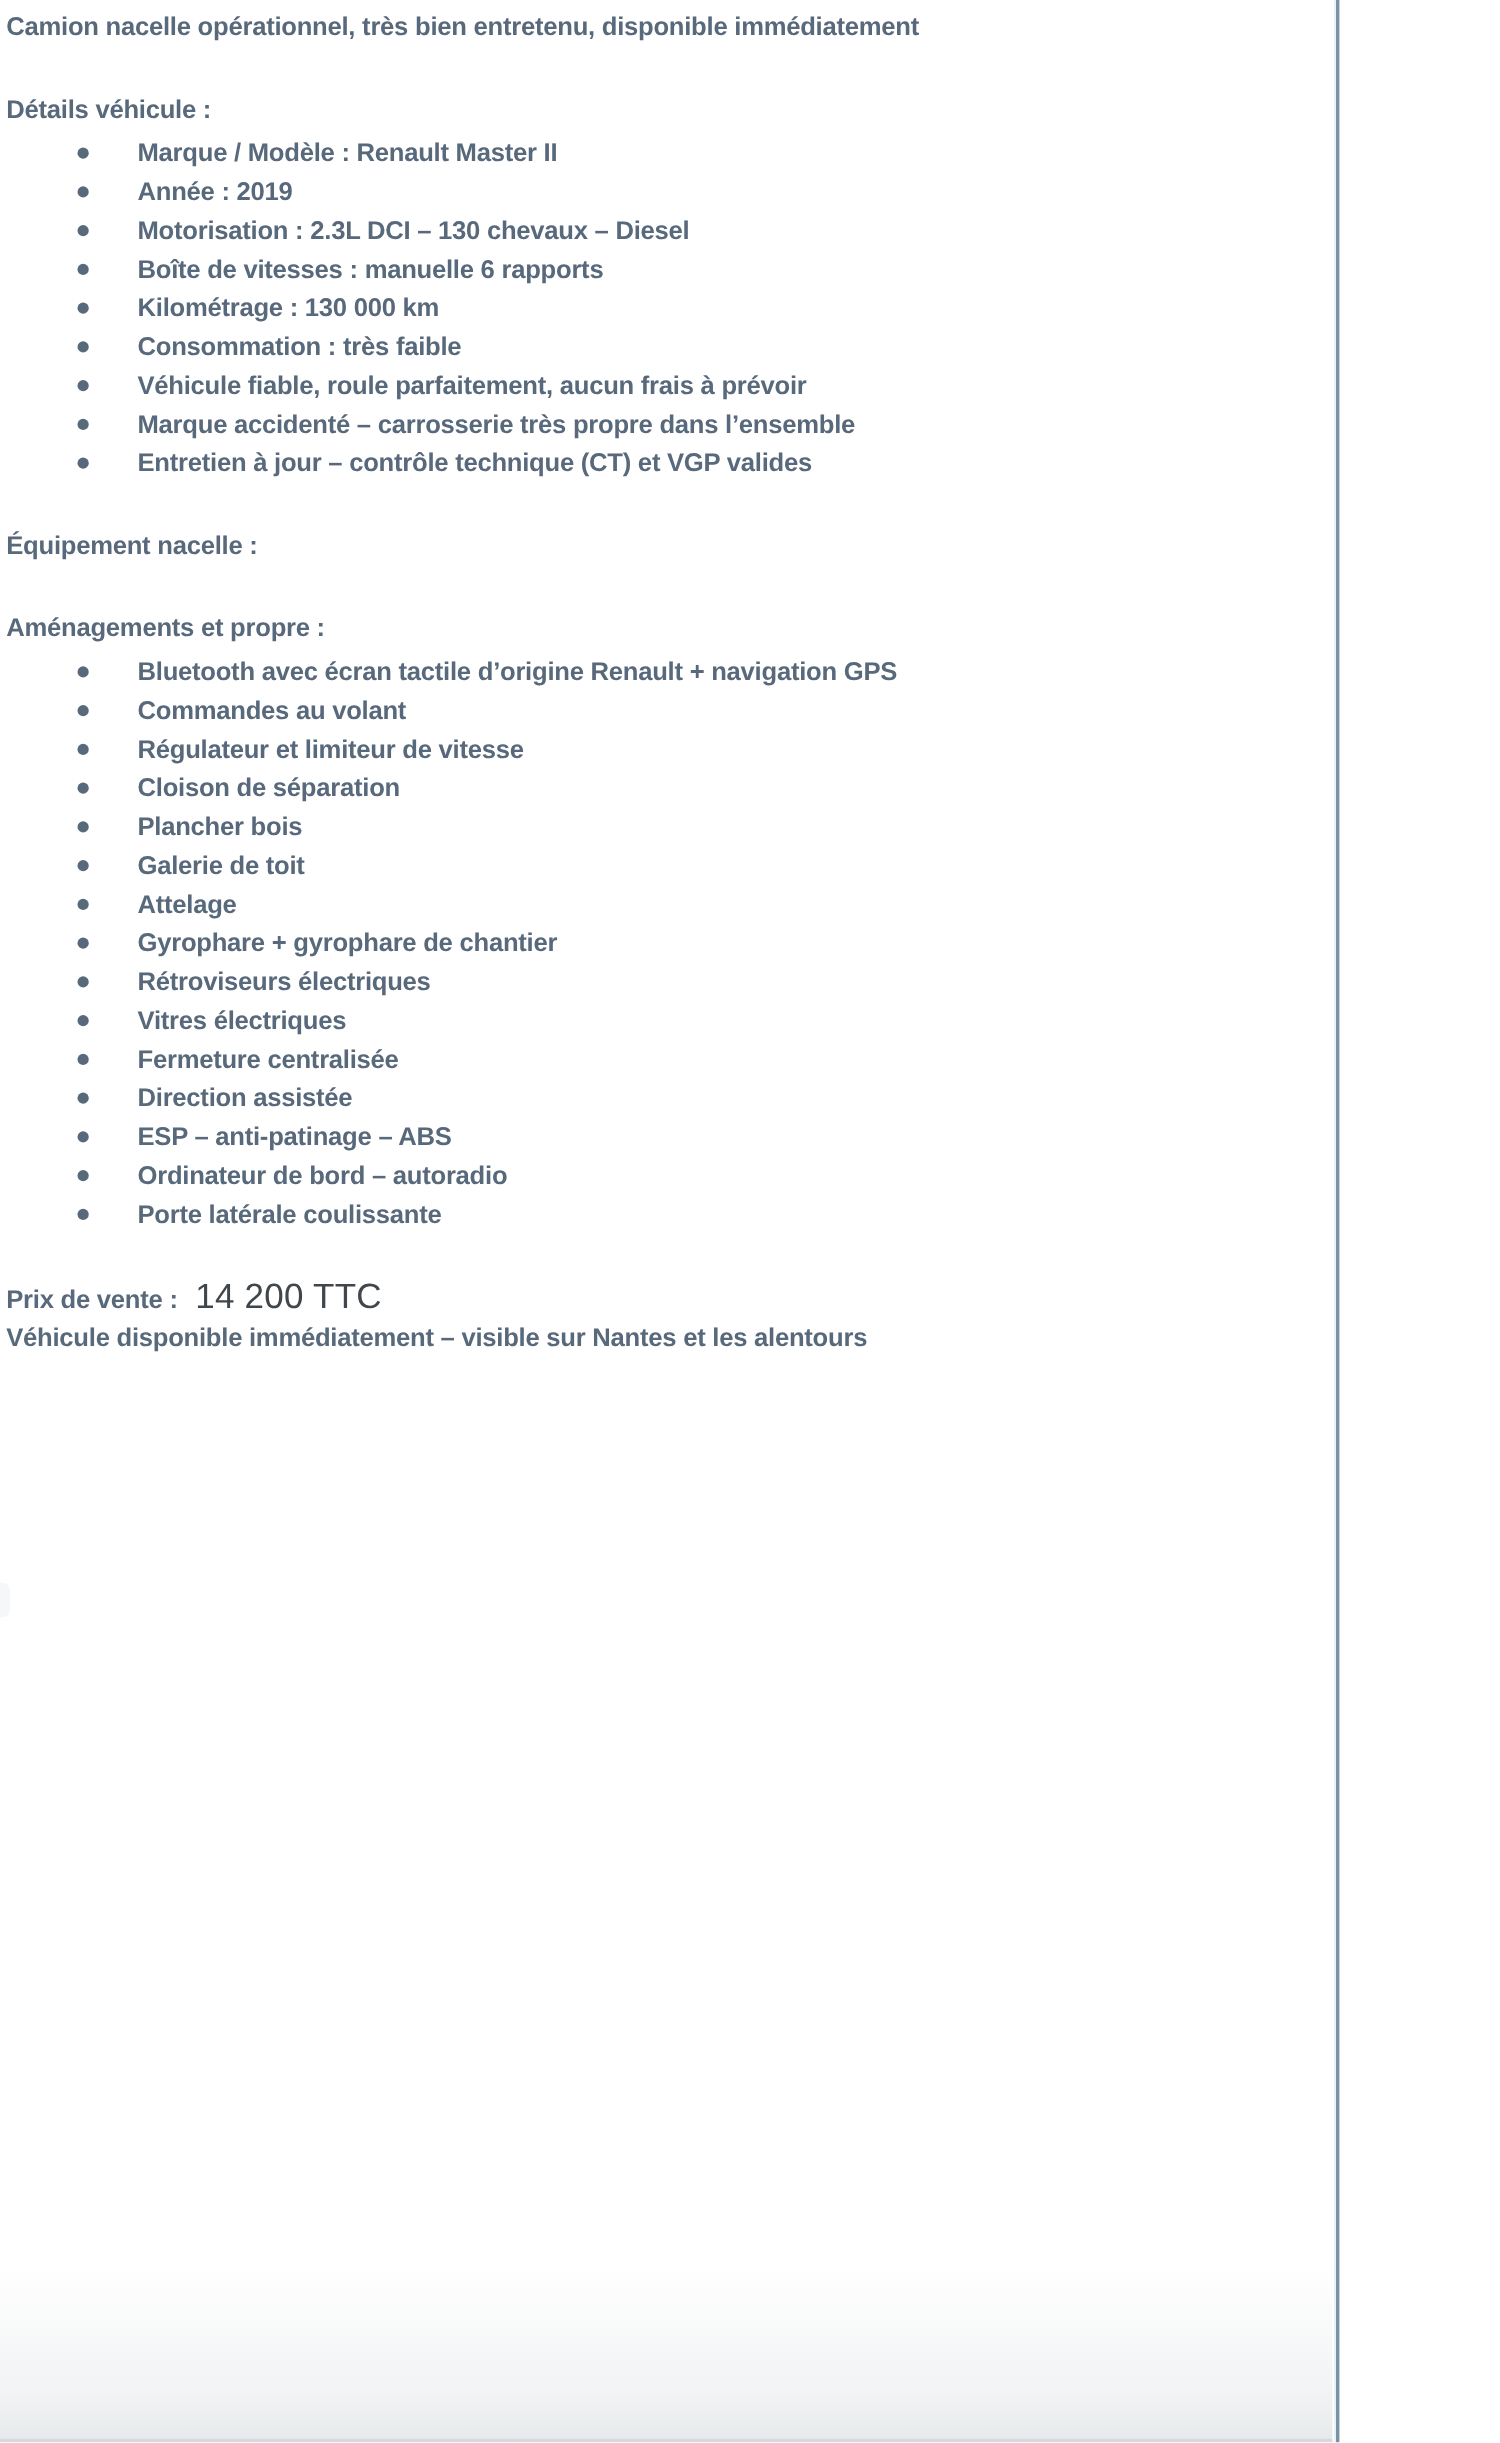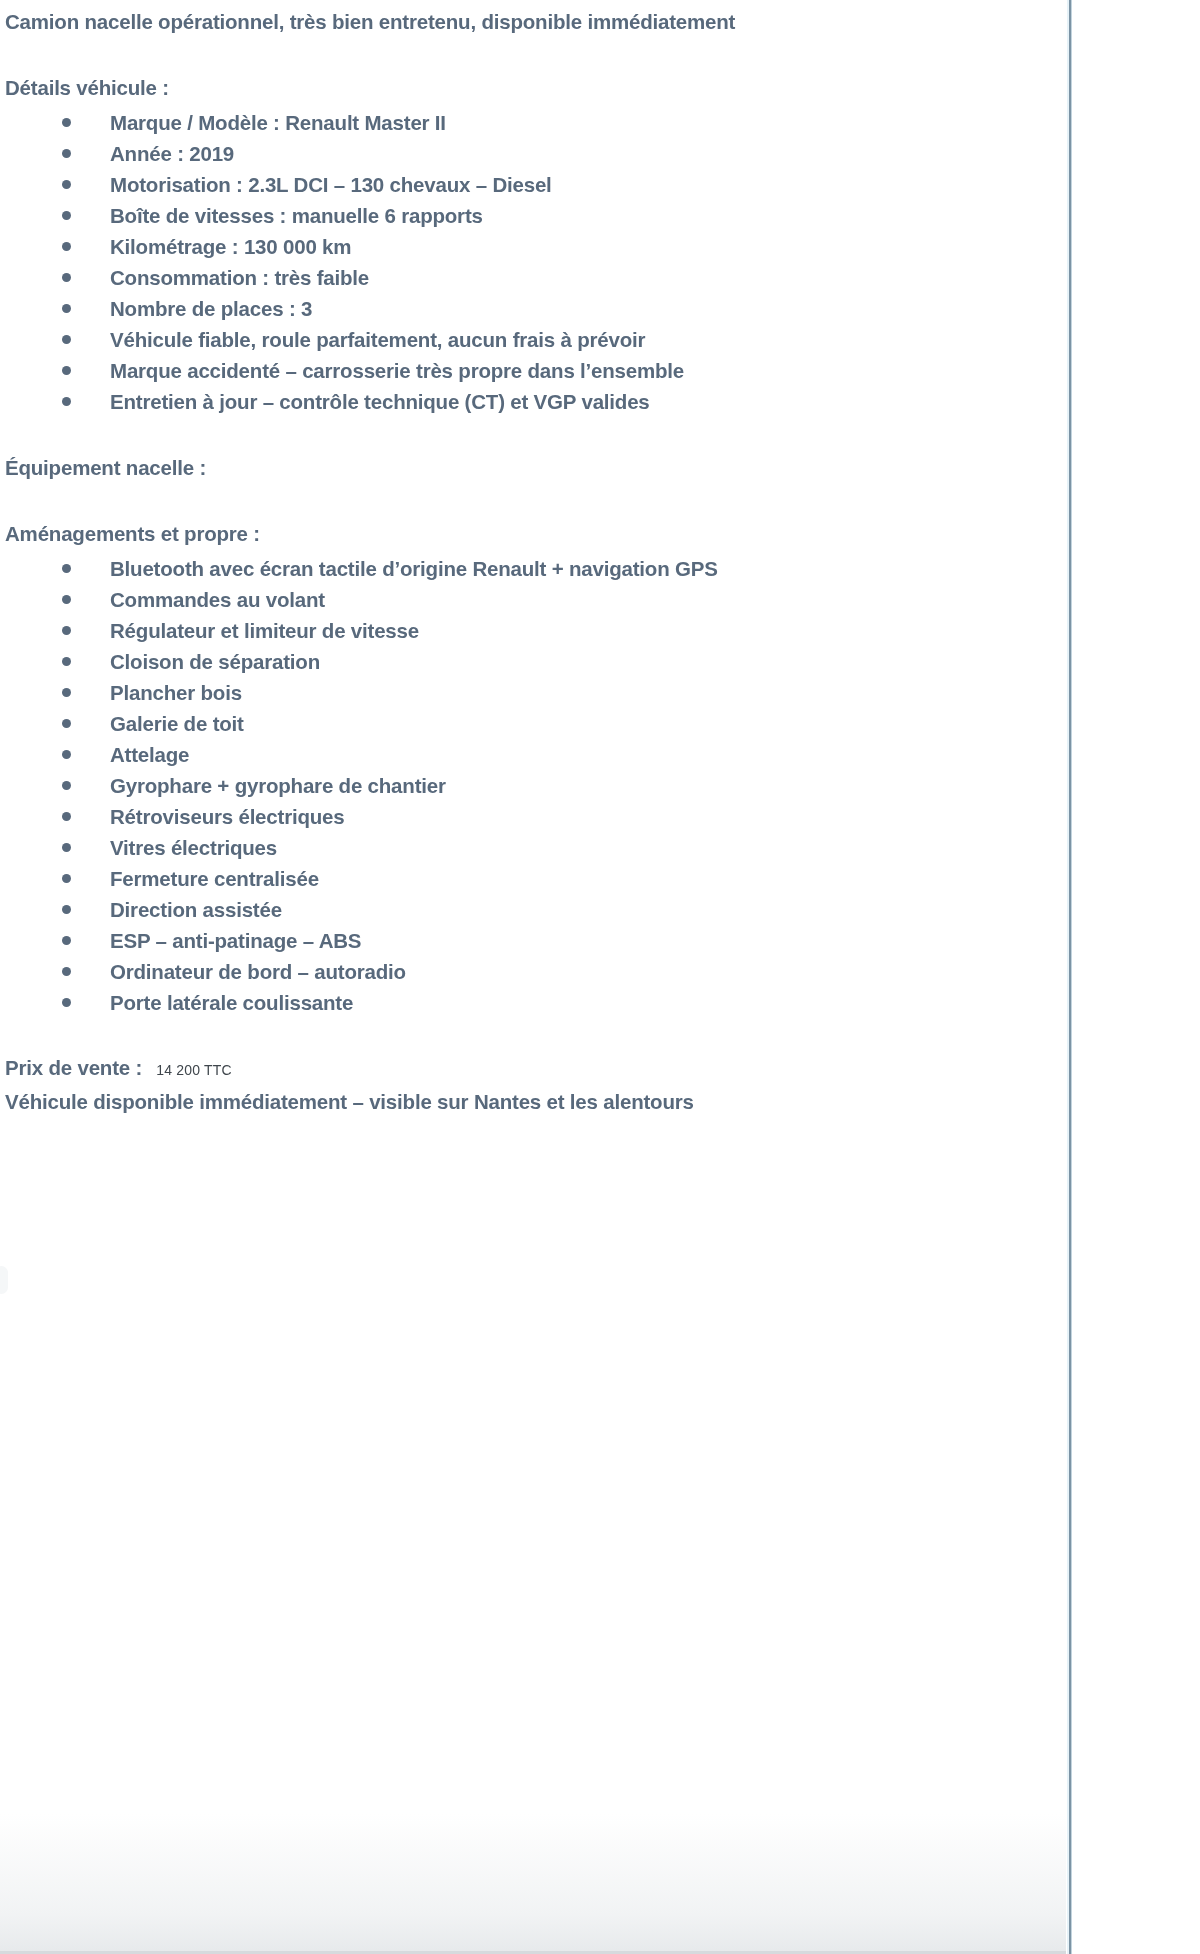--- a/index.html
+++ b/index.html
@@ -54,21 +54,21 @@
     height: 9px;
     border-radius: 50%;
     background: var(--text-color, #58697c);
   }
   p.price-line {
     margin-top: 34px;
   }
   .price-value {
     font-family: "Liberation Sans", "DejaVu Sans", sans-serif;
     font-weight: 400;
-    font-size: 14px;
+    font-size: 28px;
     letter-spacing: 0.2px;
     color: var(--price-color, #3f464c);
     margin-left: 14px;
   }
   p.availability-line {
     margin-top: 0;
   }
   .right-line {
     position: absolute;
     top: 0;
@@ -121,21 +121,20 @@
 
     <div>
         <p class="heading">Détails véhicule :</p>
         <ul class="bullet-list">
           <li>Marque / Modèle : Renault Master II</li>
           <li>Année : 2019</li>
           <li>Motorisation : 2.3L DCI – 130 chevaux – Diesel</li>
           <li>Boîte de vitesses : manuelle 6 rapports</li>
           <li>Kilométrage : 130 000 km</li>
           <li>Consommation : très faible</li>
-          <li>Nombre de places : 3</li>
           <li>Véhicule fiable, roule parfaitement, aucun frais à prévoir</li>
           <li>Marque accidenté – carrosserie très propre dans l’ensemble</li>
           <li>Entretien à jour – contrôle technique (CT) et VGP valides</li>
         </ul>
         <p class="heading">Équipement nacelle :</p>
         <p class="heading">Aménagements et propre :</p>
         <ul class="bullet-list">
           <li>Bluetooth avec écran tactile d’origine Renault + navigation GPS</li>
           <li>Commandes au volant</li>
           <li>Régulateur et limiteur de vitesse</li>

